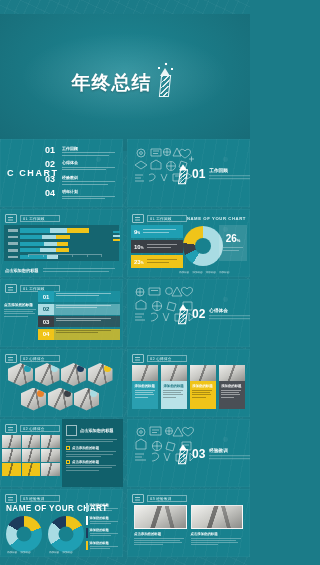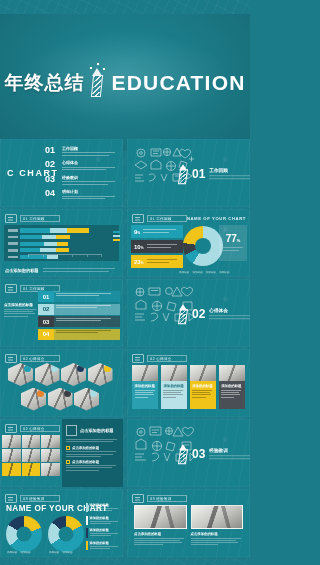--- a/index.html
+++ b/index.html
@@ -262,21 +262,20 @@
   <div class="banner">
     <div class="glow"></div>
     <div class="banner-inner">
       <div class="cn-title">年终总结</div>
       <div class="pencil">
         <div class="spark"></div>
           <div class="tip"></div>
           <div class="body"></div>
       </div>
       <div class="en-block">
-        <div class="en-title">EDUCATION</div>
       </div>
     </div>
   </div>
 
   <div class="grid">
 
     <div class="slide">
       <div class="sl-bg"></div>
       <div class="contents-word">C CHART</div>
       <div class="toc">
@@ -457,21 +456,21 @@
         </div>
         <div class="callout" style="background:#f0c419;">
           <div class="pct" style="color:#fff">23<small>%</small></div>
           <div class="tx">
               <div class="tline dark" style="width:90%"></div>
               <div class="tline dark" style="width:68%"></div>
             </div>
         </div>
       </div>
       <div class="stat-panel">
-        <div class="big"><span>77</span><small>%</small></div>
+        <div class="big"><span>26</span><small>%</small></div>
         <div style="margin-top:3px;width:20px;">
           <div class="tline" style="width:100%"></div>
             <div class="tline" style="width:80%"></div>
         </div>
       </div>
       <div class="mini-legend">
         <span>添加标题</span>
           <span>添加标题</span>
           <span>添加标题</span>
           <span>添加标题</span>

